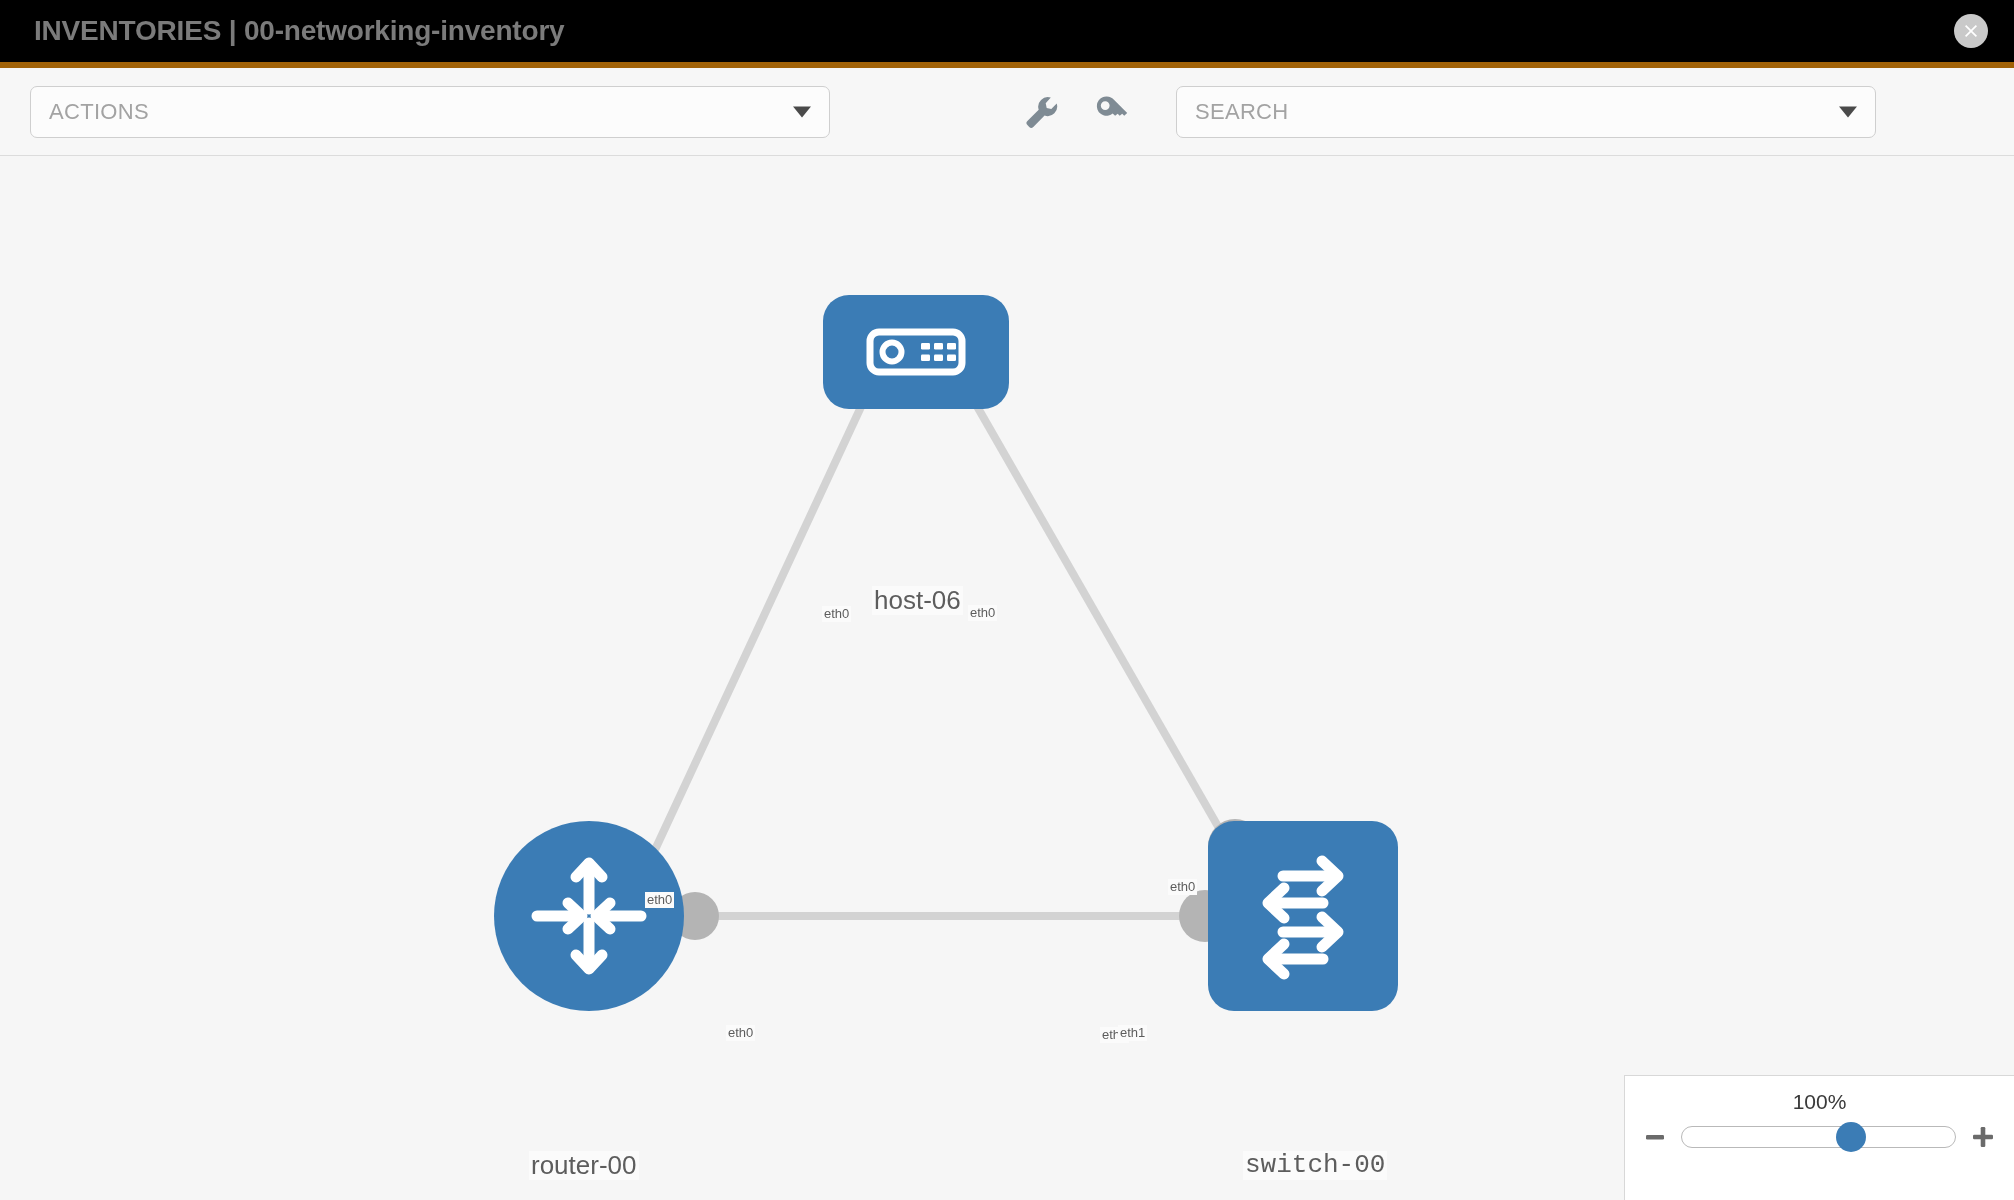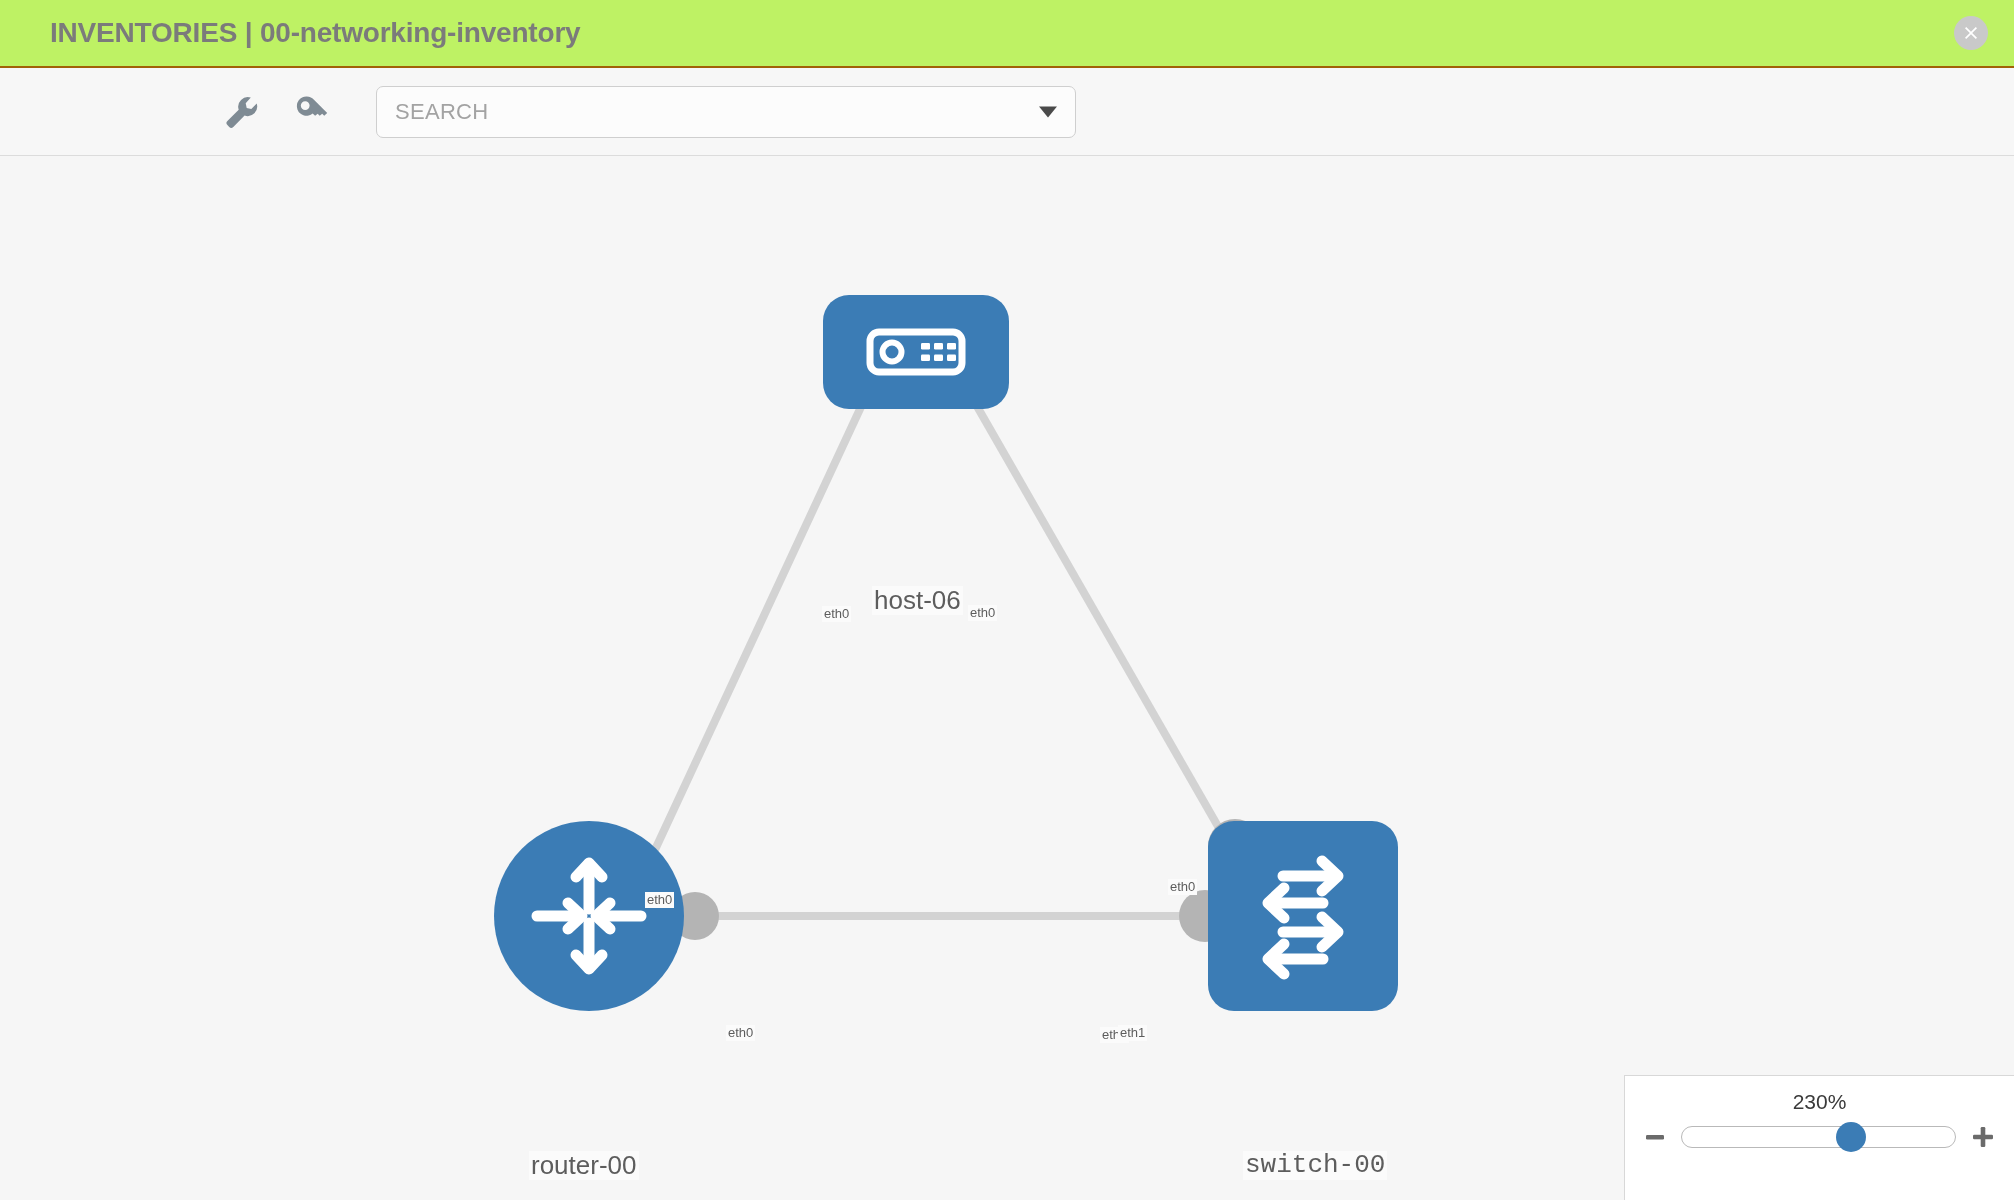--- a/index.html
+++ b/index.html
@@ -16,25 +16,24 @@
     width: 2014px; height: 1200px;
     display: flex; flex-direction: column;
     background: #ffffff;
   }
 
   
   .header {
     position: relative;
     height: 68px;
     flex: 0 0 68px;
-    background: #bef264;
-    border-bottom: 2px solid #a16207;
-    display: flex;
-    align-items: center;
-    padding-left: 16px;
+    background: #000000;
+    border-bottom: 6px solid #a16207;
+    display: flex;
+    align-items: center;
   }
   .header-title {
     margin-left: 34px;
     font-size: 28px;
     font-weight: bold;
     color: #7b7b7b;
     letter-spacing: -0.2px;
     white-space: nowrap;
     font-family: "Liberation Sans", sans-serif;
   }
@@ -192,20 +191,24 @@
     <div class="header-title">INVENTORIES | 00-networking-inventory</div>
     <div class="close-btn">
       <svg width="20" height="20" viewBox="0 0 20 20" aria-hidden="true">
         <path d="M5.2 4.0 L10 8.8 L14.8 4.0 L16 5.2 L11.2 10 L16 14.8 L14.8 16 L10 11.2 L5.2 16 L4 14.8 L8.8 10 L4 5.2 Z" fill="#ffffff"></path>
       </svg>
     </div>
   </div>
 
   <div class="toolbar">
 
+    <div class="select-box" id="actions-select">
+      <span class="sel-label">ACTIONS</span>
+      <span class="caret"></span>
+    </div>
 
     <div class="toolbar-icons">
       <span class="tool-icon">
         <svg width="38" height="38" viewBox="0 0 38 38" aria-hidden="true">
           <g fill="#7f8b94">
             <path d="M30.8 6.6 a9.6 9.6 0 0 0 -12.1 12.1 L7.4 30.0 a2.9 2.9 0 0 0 0 4.1 l1.8 1.8 a2.9 2.9 0 0 0 4.1 0 L24.6 24.6 a9.6 9.6 0 0 0 12.1 -12.1 l-5.4 5.4 -4.6 -1.0 -1.0 -4.6 z"></path>
             <circle cx="10.8" cy="32.4" r="1.9" fill="#7f8b94"></circle>
           </g>
         </svg>
       </span>
@@ -322,21 +325,21 @@
 
     <div class="iface-label" style="left:1168px; top:723px;">eth0</div>
 
     <div class="iface-label" style="left:726px; top:869px;">eth0</div>
 
     <div class="iface-label" style="left:1100px; top:871px;">eth0</div>
 
     <div class="iface-label" style="left:1118px; top:869px;text-align:center;">eth1</div>
 
     <div class="zoom-panel">
-      <div class="zoom-value">230%</div>
+      <div class="zoom-value">100%</div>
       <div class="zoom-row">
         <span class="zoom-minus">
           <svg width="24" height="24" viewBox="0 0 24 24" aria-hidden="true">
             <rect x="3" y="10" width="18" height="4.5" rx="1.2" fill="#6b6b6b"></rect>
           </svg>
         </span>
         <div class="zoom-track">
           <div class="zoom-thumb" id="zoom-thumb" style="left: 62%;"></div>
         </div>
         <span class="zoom-plus">

